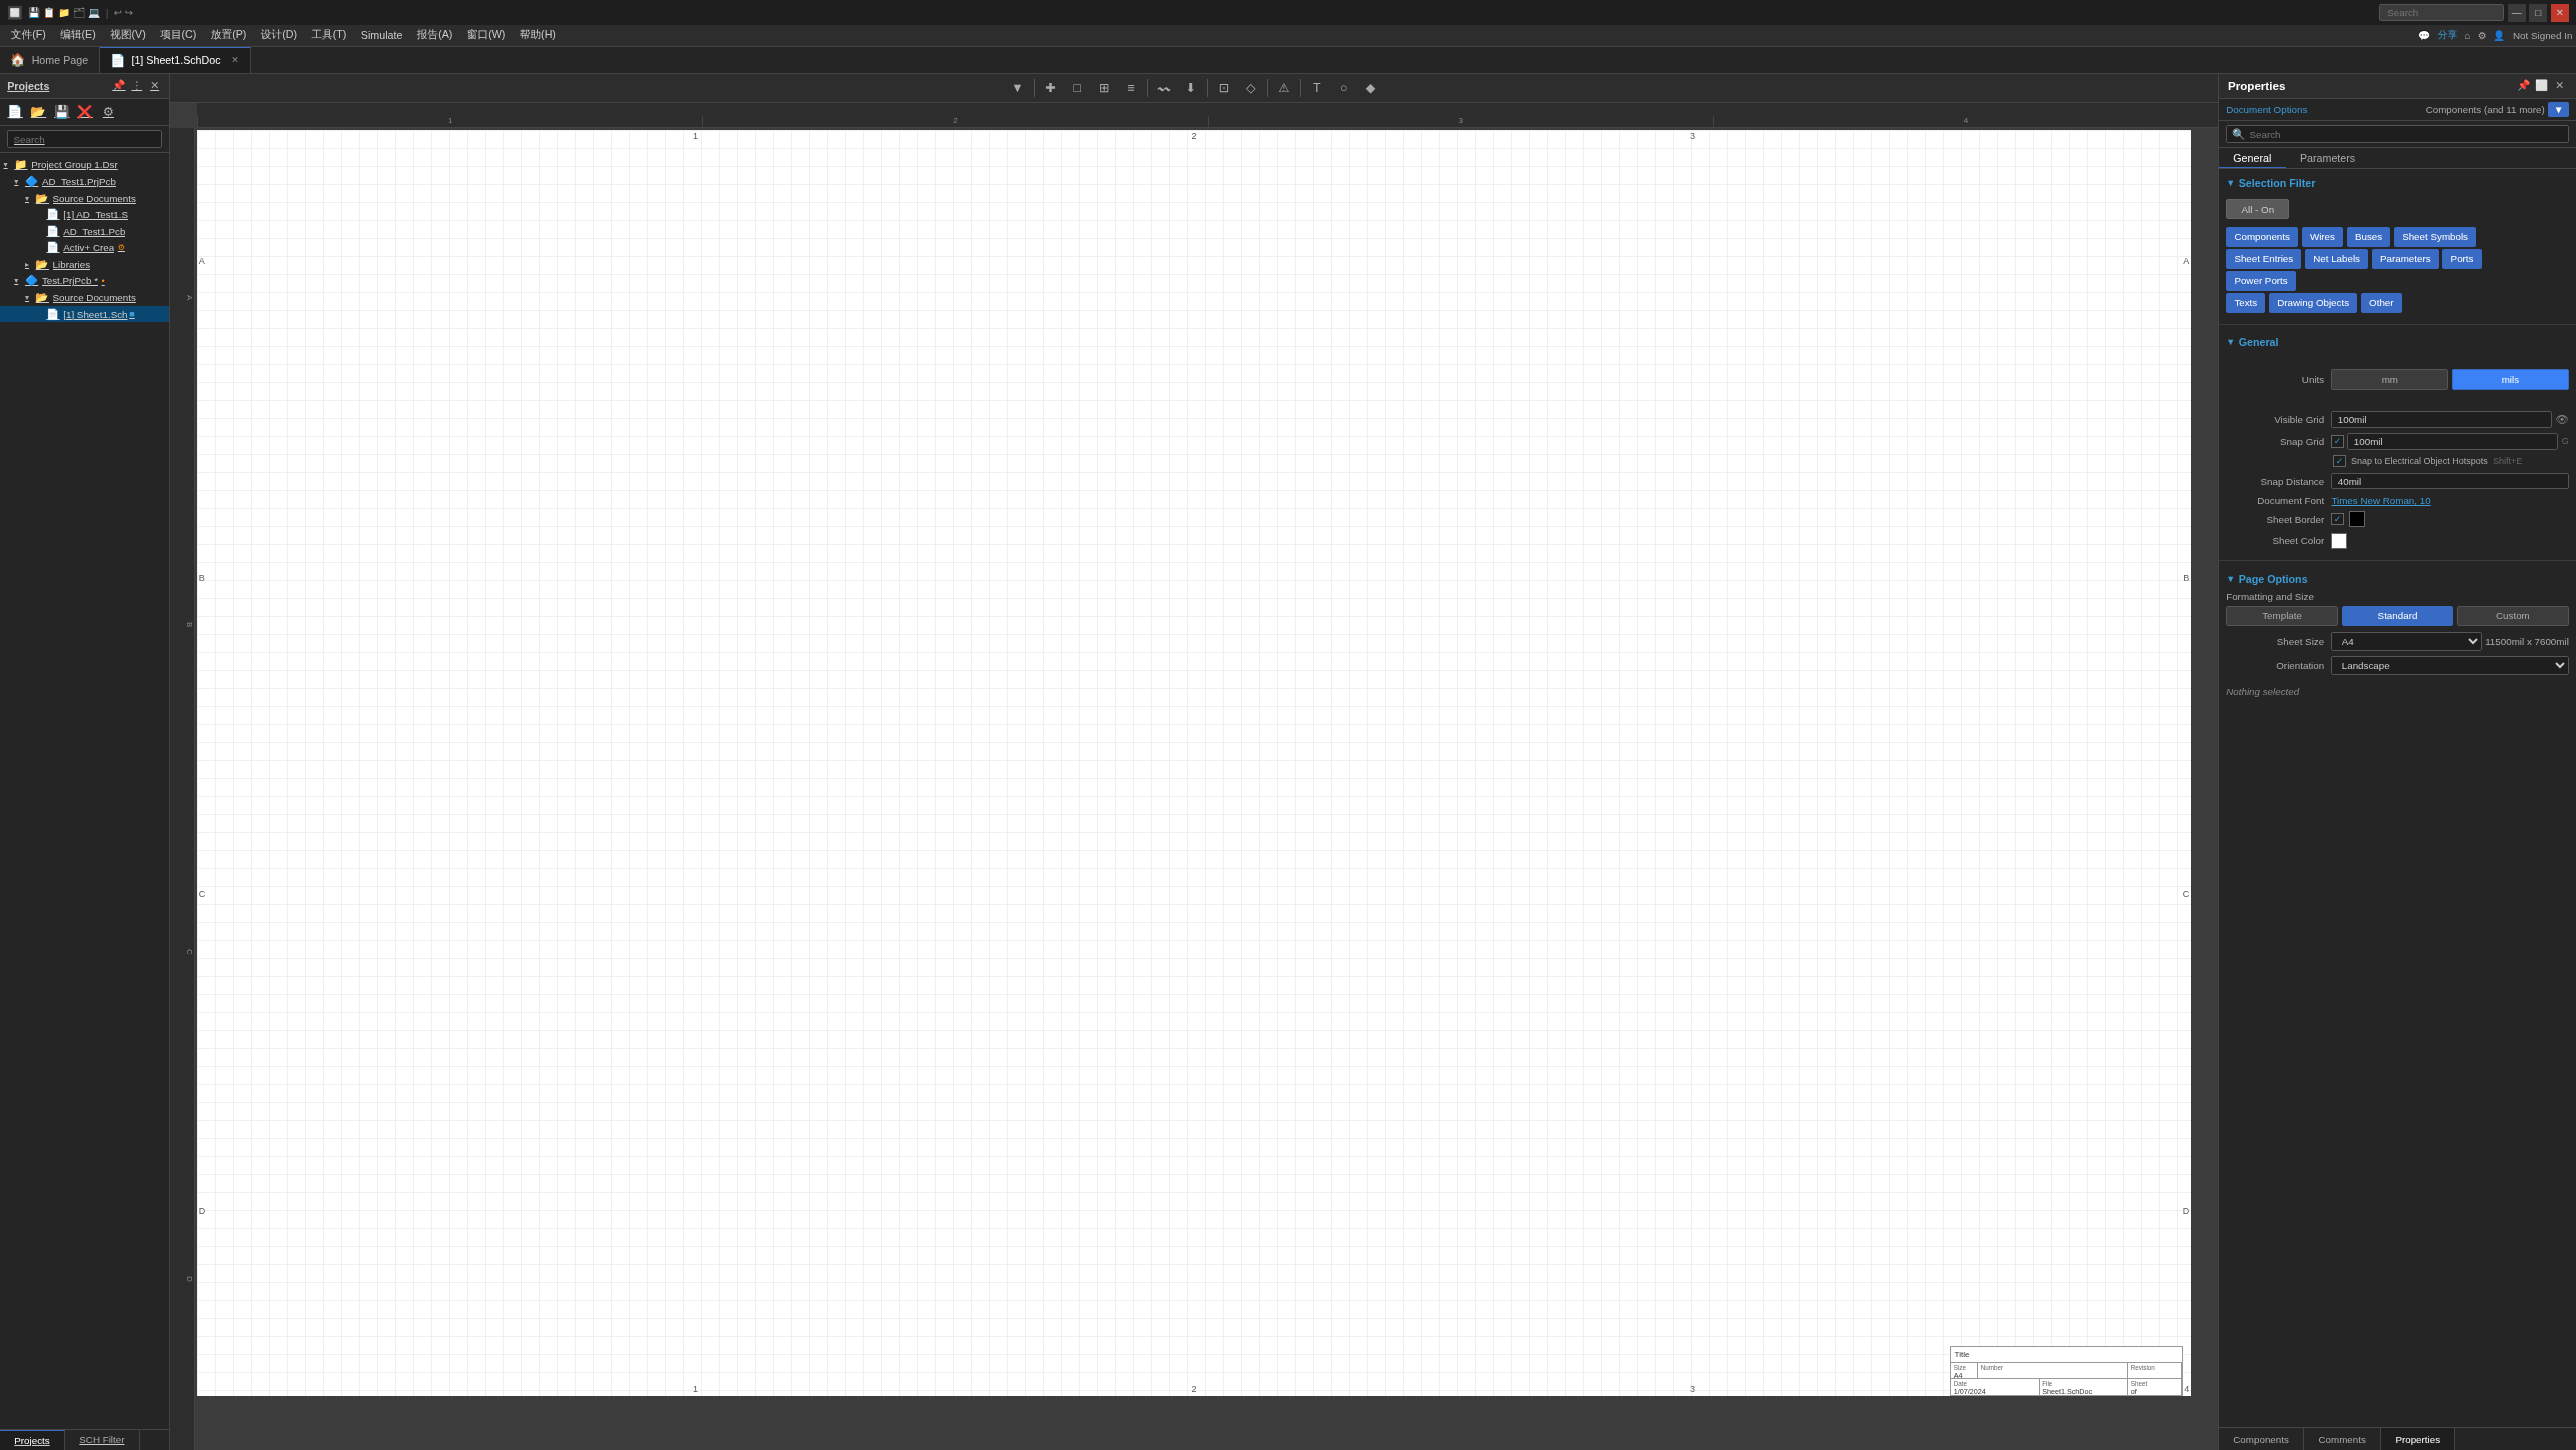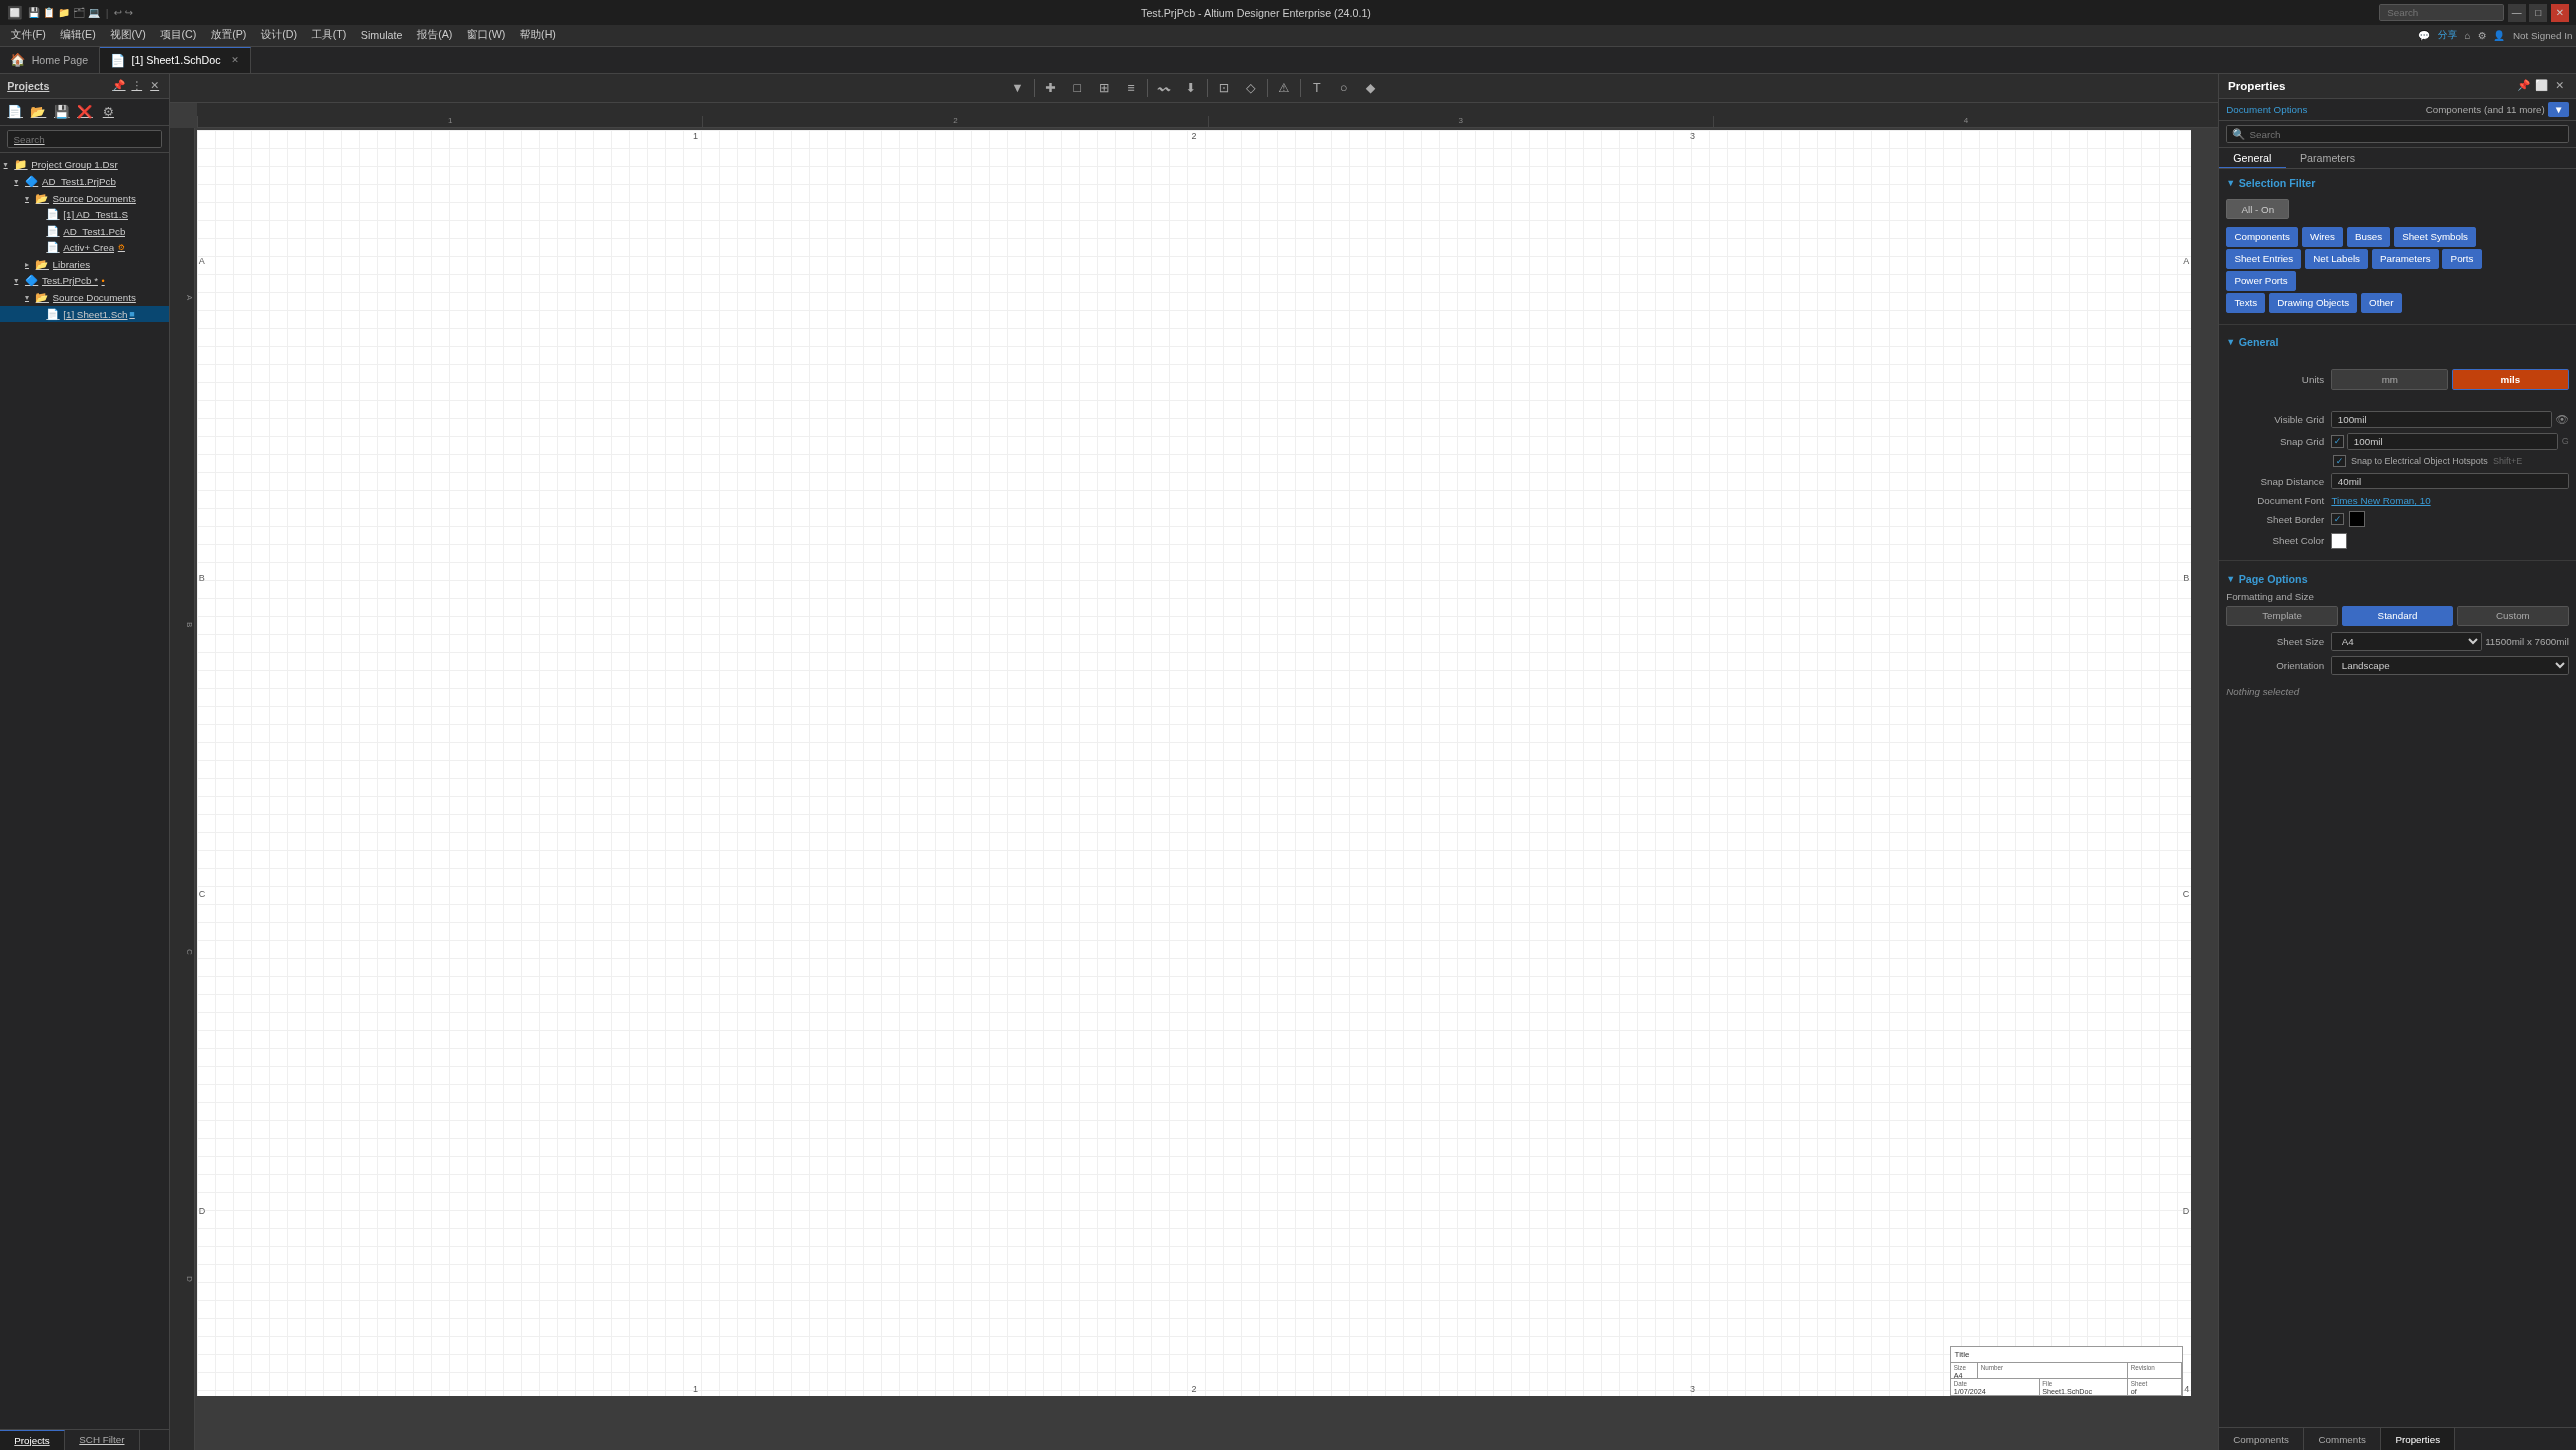--- a/index.html
+++ b/index.html
@@ -109,21 +109,21 @@
     .filter-row { display: flex; gap: 3.6px; margin: 1.8px 0; flex-wrap: wrap; }
 
     
     .prop-row { display: flex; align-items: center; padding: 2.7px 0; gap: 7.2px; }
     .prop-label { color: #aaa; font-size: 9.8px; width: 98px; text-align: right; flex-shrink: 0; }
     .prop-input { background: #1e1e1e; border: 0.9px solid #555; color: #ccc; padding: 1.8px 5.4px; font-size: 9.8px; width: 100%; border-radius: 1.8px; }
     .prop-input-row { display: flex; align-items: center; gap: 3.6px; flex: 1; }
 
     .units-row { display: flex; align-items: center; gap: 3.6px; margin: 16px 0; }
     .unit-btn { flex: 1; padding: 3.6px; text-align: center; background: #3c3c3c; border: 0.9px solid #555; color: #aaa; cursor: pointer; font-size: 9.8px; border-radius: 1.8px; }
-    .unit-btn.active { background: #c2410c; border-color: #3a6bc4; color: #fff; font-weight: bold; }
+    .unit-btn.active { background: #3b82f6; border-color: #3a6bc4; color: #fff; }
     .cb { width: 12.5px; height: 12.5px; border: 0.9px solid #666; background: #1e1e1e; display: flex; align-items: center; justify-content: center; cursor: pointer; flex-shrink: 0; }
     .cb.checked::after { content: '✓'; color: #3a9bd5; font-size: 9px; }
 
     .color-swatch { width: 16px; height: 16px; border: 0.9px solid #666; display: inline-block; cursor: pointer; }
 
     
     .page-opts-row { display: flex; gap: 3.6px; margin: 3.6px 0; }
     .page-opt-btn { flex: 1; padding: 3.6px; text-align: center; background: #3c3c3c; border: 0.9px solid #555; color: #aaa; cursor: pointer; font-size: 9.8px; border-radius: 1.8px; }
     .page-opt-btn.active { background: #3a6bc4; border-color: #3a6bc4; color: #fff; }
 
@@ -152,21 +152,20 @@
 </head>
 <body>
 
 <div class="title-bar">
   <div style="display:flex;align-items:center;gap:5.4px;">
     <span style="font-size:12.5px;">🔲</span>
     <span style="font-size:9.8px;color:#888;">💾 📋 📁 🗂 💻</span>
     <span style="color:#555;">|</span>
     <span style="font-size:9.8px;color:#888;">↩ ↪</span>
   </div>
-  <span class="title-bar-title">Test.PrjPcb - Altium Designer Enterprise (24.0.1)</span>
   <div class="title-bar-controls">
     <input class="title-bar-search" type="text" placeholder="Search" style="">
     <button class="win-btn">—</button>
     <button class="win-btn">□</button>
     <button class="win-btn close">✕</button>
   </div>
 </div>
 
 <div class="menu-bar">
   <span class="menu-item">文件(F)</span>

